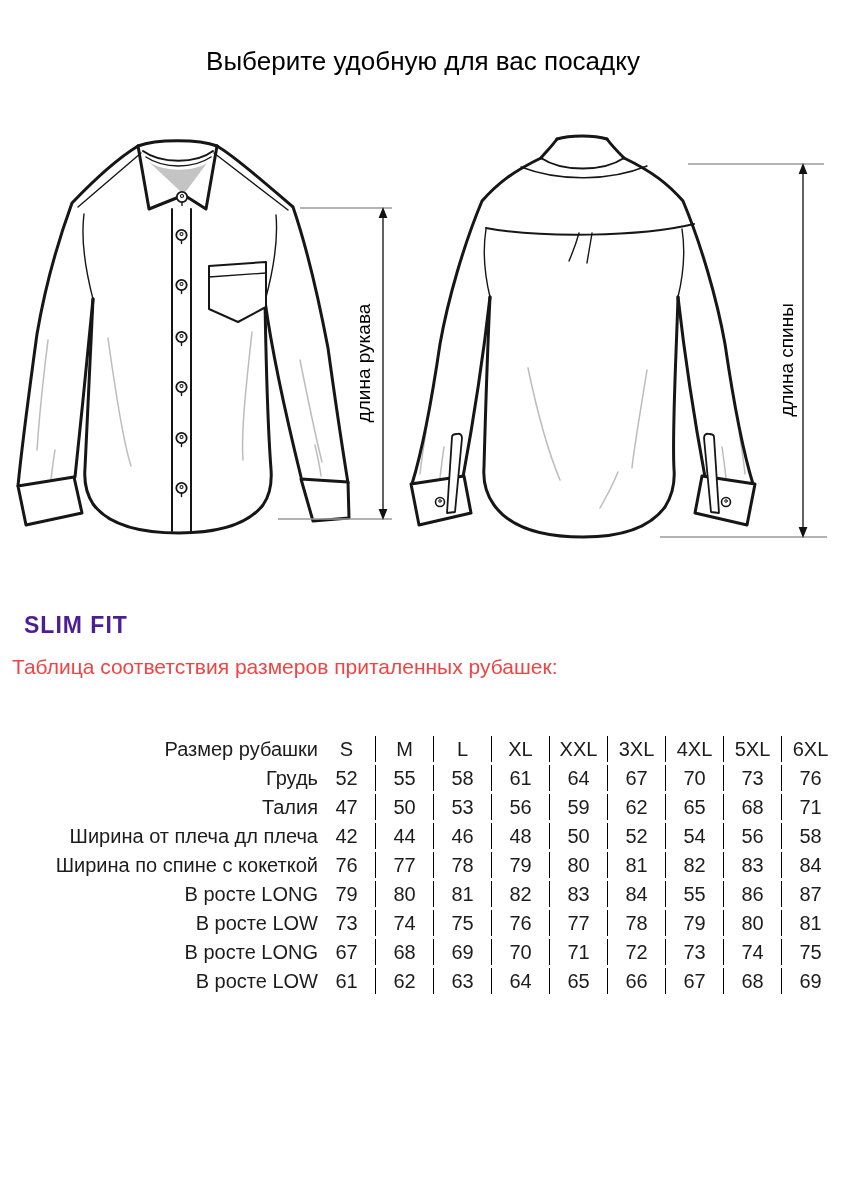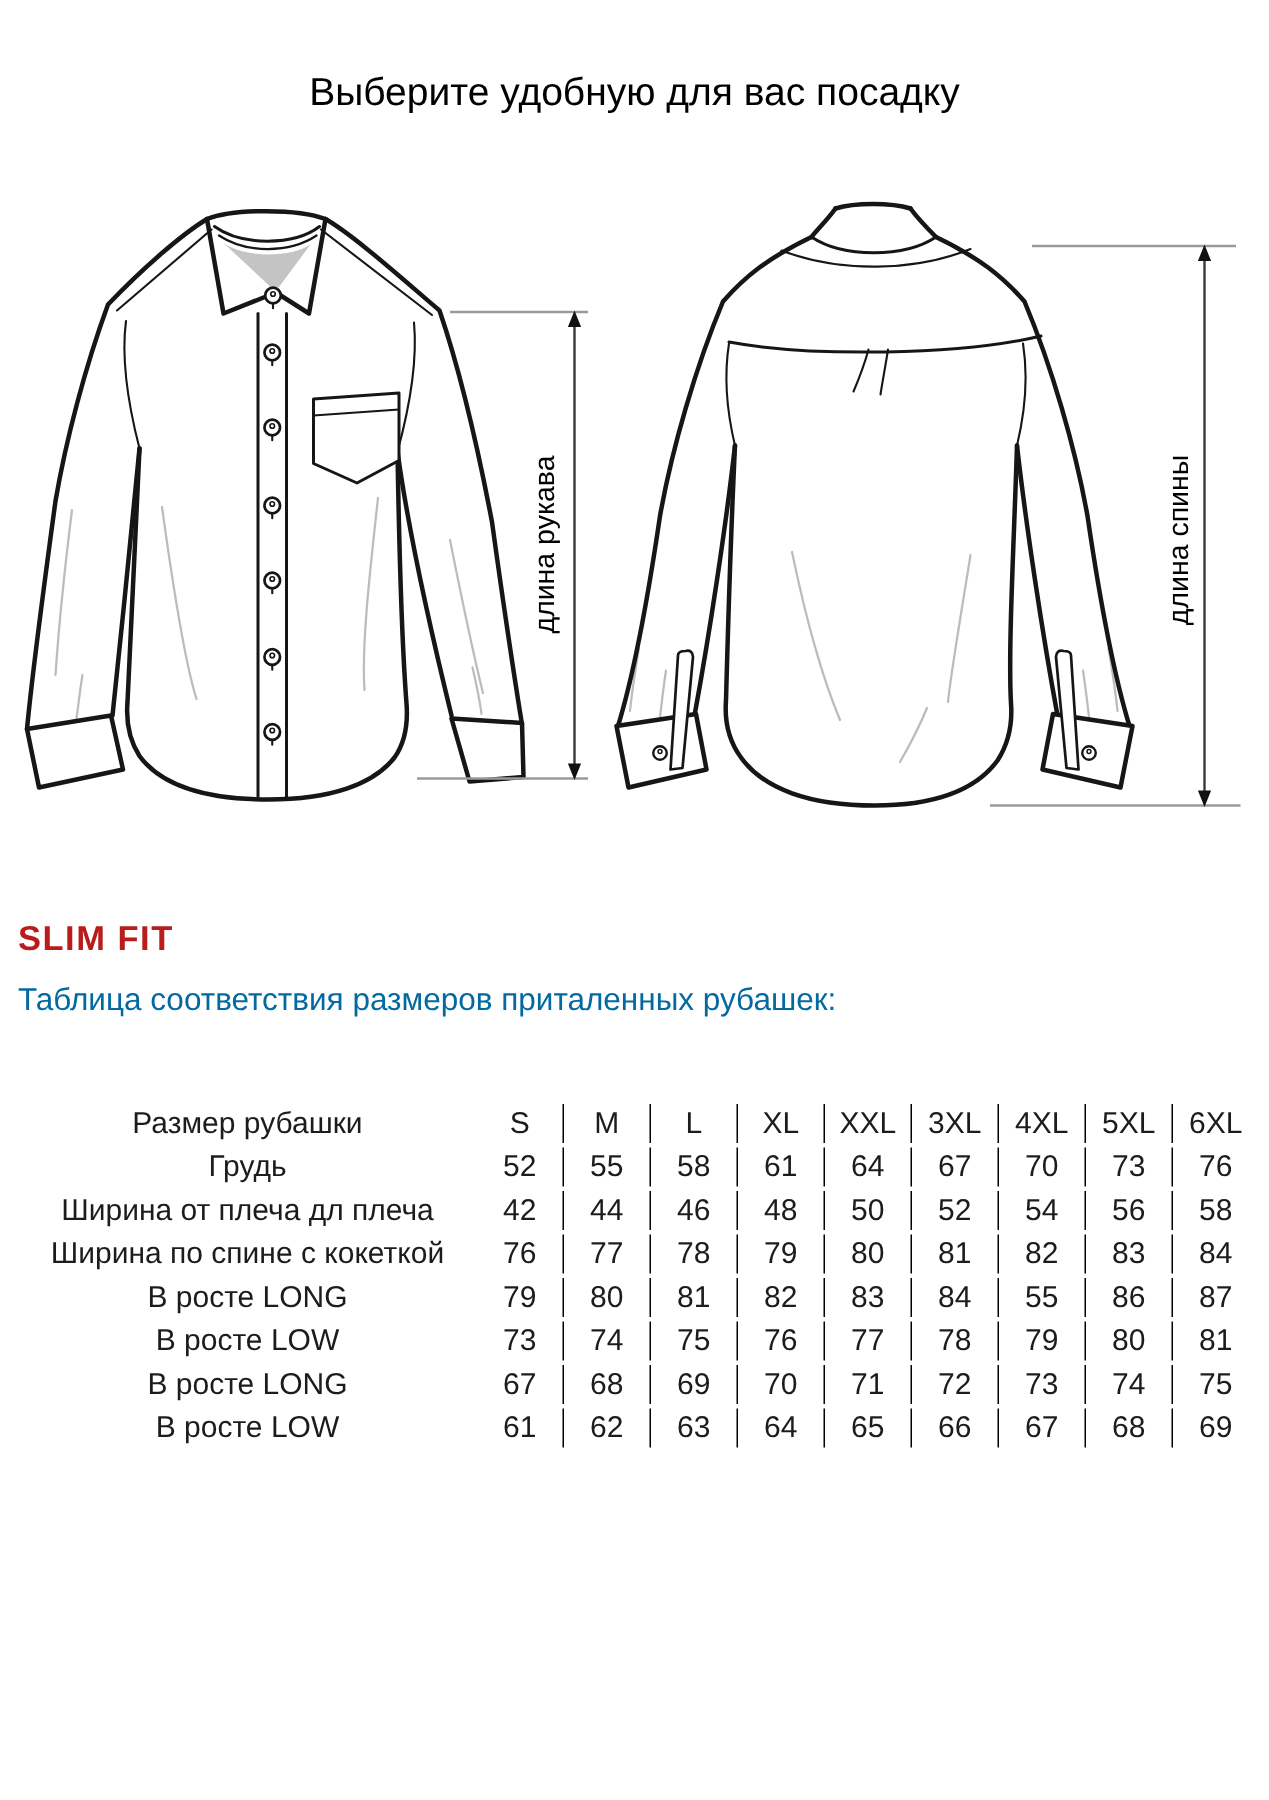--- a/index.html
+++ b/index.html
@@ -14,34 +14,34 @@
   .art { position:absolute; top:0; left:0; }
   .dim-label {
     position:absolute; width:130px; height:24px; line-height:24px;
     text-align:center; font-size:19px; color:#000;
     transform:rotate(-90deg); transform-origin:center center;
     white-space:nowrap;
   }
   .dim-label.front { left:299px; top:351px; }
   .dim-label.back  { left:722px; top:348px; }
   .fit-heading {
-    position:absolute; left:12px; top:612px;
-    font-size:23px; font-weight:bold; letter-spacing:1px; color:#b91c1c;
+    position:absolute; left:24px; top:612px;
+    font-size:23px; font-weight:bold; letter-spacing:1px; color:#4c1d95;
   }
   .table-caption {
-    position:absolute; left:12px; top:655px; font-size:21px; color:#0369a1;
+    position:absolute; left:12px; top:655px; font-size:21px; color:#ef4444;
   }
   table.sizes {
     position:absolute; left:12px; top:733px;
     border-collapse:separate; border-spacing:0 3px;
     table-layout:fixed; width:824px;
     font-size:20px; color:#1c1c1c;
   }
   table.sizes td { height:26px; line-height:26px; padding:0; white-space:nowrap; }
-  td.lbl { width:306px; text-align:center; }
+  td.lbl { width:306px; text-align:right; }
   td.val { width:57px; text-align:center; border-left:1.4px solid #000; }
   table.sizes td.val:nth-child(2) { border-left:none; }
 </style>
 </head>
 <body>
 
 <div class="page">
 
   <div class="title">Выберите удобную для вас посадку</div>
 
@@ -218,20 +218,32 @@
         <td class="val">55</td>
         <td class="val">58</td>
         <td class="val">61</td>
         <td class="val">64</td>
         <td class="val">67</td>
         <td class="val">70</td>
         <td class="val">73</td>
         <td class="val">76</td>
       </tr>
       <tr>
+        <td class="lbl">Талия</td>
+        <td class="val">47</td>
+        <td class="val">50</td>
+        <td class="val">53</td>
+        <td class="val">56</td>
+        <td class="val">59</td>
+        <td class="val">62</td>
+        <td class="val">65</td>
+        <td class="val">68</td>
+        <td class="val">71</td>
+      </tr>
+      <tr>
         <td class="lbl">Ширина от плеча дл плеча</td>
         <td class="val">42</td>
         <td class="val">44</td>
         <td class="val">46</td>
         <td class="val">48</td>
         <td class="val">50</td>
         <td class="val">52</td>
         <td class="val">54</td>
         <td class="val">56</td>
         <td class="val">58</td>

